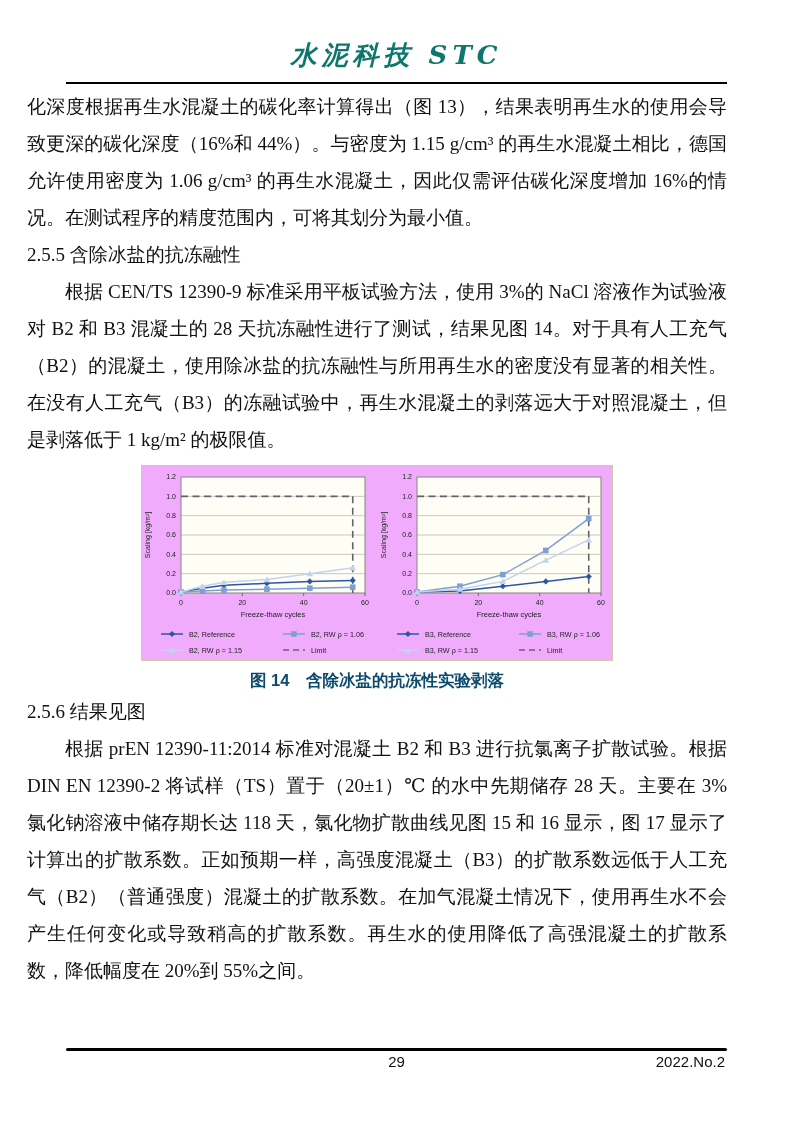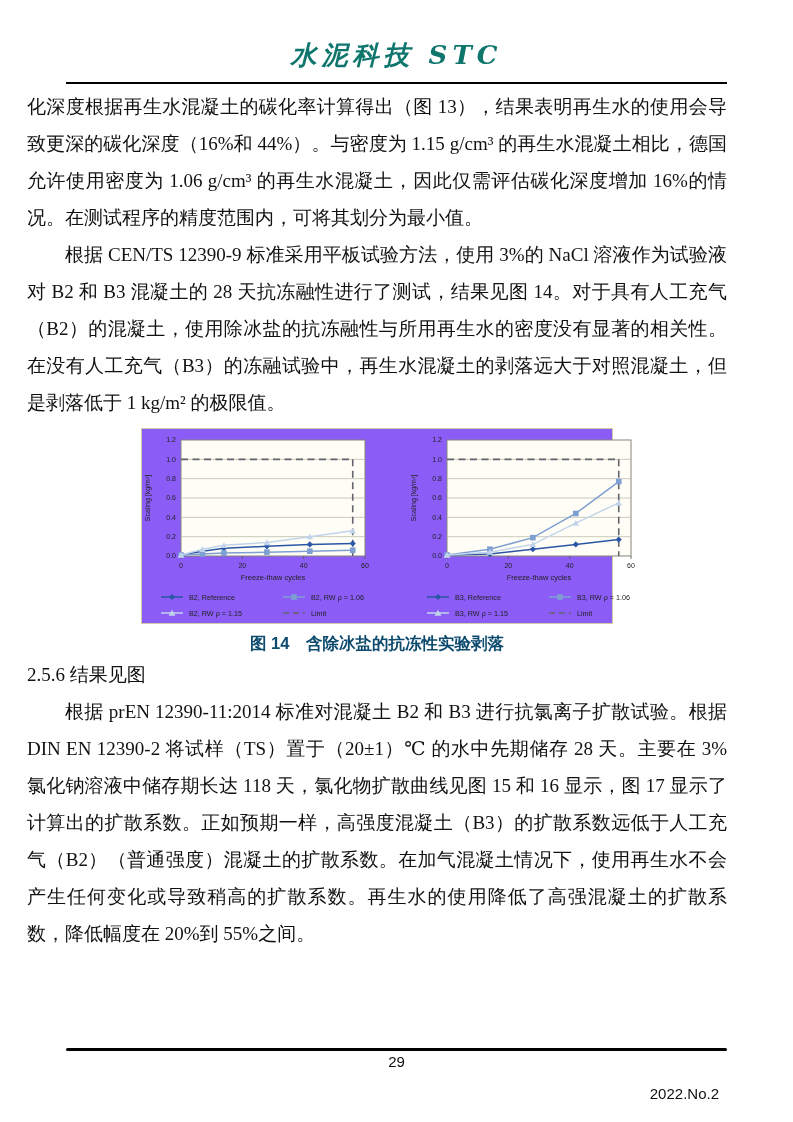--- a/index.html
+++ b/index.html
@@ -83,39 +83,40 @@
     margin-top:2px;
     font-family:"Liberation Sans","DejaVu Sans",sans-serif;
     font-size:15px;
     height:18px;
   }
   .page-number{
     position:absolute;left:0;right:0;
     text-align:center;
   }
   .issue-number{
-    position:absolute;right:8px;margin-top:32px;
+    position:absolute;right:2px;
   }
 </style>
 </head>
 <body>
 
 <div class="page">
 
   <div class="page-header">
     <span class="journal-title">水泥科技 STC</span>
   </div>
   <hr class="header-rule">
 
   <div class="content">
     <p>化深度根据再生水混凝土的碳化率计算得出（图 13），结果表明再生水的使用会导致更深的碳化深度（16%和 44%）。与密度为 1.15 g/cm³ 的再生水混凝土相比，德国允许使用密度为 1.06 g/cm³ 的再生水混凝土，因此仅需评估碳化深度增加 16%的情况。在测试程序的精度范围内，可将其划分为最小值。</p>
+    <p class="section-heading">2.5.5  含除冰盐的抗冻融性</p>
     <p class="para-indent">根据 CEN/TS 12390-9 标准采用平板试验方法，使用 3%的 NaCl 溶液作为试验液对 B2 和 B3 混凝土的 28 天抗冻融性进行了测试，结果见图 14。对于具有人工充气（B2）的混凝土，使用除冰盐的抗冻融性与所用再生水的密度没有显著的相关性。在没有人工充气（B3）的冻融试验中，再生水混凝土的剥落远大于对照混凝土，但是剥落低于 1 kg/m² 的极限值。</p>
 
     <div class="figure-wrap">
-      <div class="figure-box" style="background: #8b5cf6; gap: 30px;">
+      <div class="figure-box" style="background: #f0abfc;">
         <div class="chart"><svg width="236" height="196" viewBox="0 0 236 196" xmlns="http://www.w3.org/2000/svg">
               <rect x="40" y="12" width="184" height="116" fill="#fffef6" stroke="#85857a" stroke-width="1"></rect>
               <text x="35" y="130.4" font-size="7" text-anchor="end" fill="#222">0.0</text>
               <line x1="40" y1="108.66666666666666" x2="224" y2="108.66666666666666" stroke="#b3b3a4" stroke-width="0.7"></line>
               <text x="35" y="111.06666666666666" font-size="7" text-anchor="end" fill="#222">0.2</text>
               <line x1="40" y1="89.33333333333333" x2="224" y2="89.33333333333333" stroke="#b3b3a4" stroke-width="0.7"></line>
               <text x="35" y="91.73333333333333" font-size="7" text-anchor="end" fill="#222">0.4</text>
               <line x1="40" y1="70" x2="224" y2="70" stroke="#b3b3a4" stroke-width="0.7"></line>
               <text x="35" y="72.4" font-size="7" text-anchor="end" fill="#222">0.6</text>
               <line x1="40" y1="50.66666666666666" x2="224" y2="50.66666666666666" stroke="#b3b3a4" stroke-width="0.7"></line>

